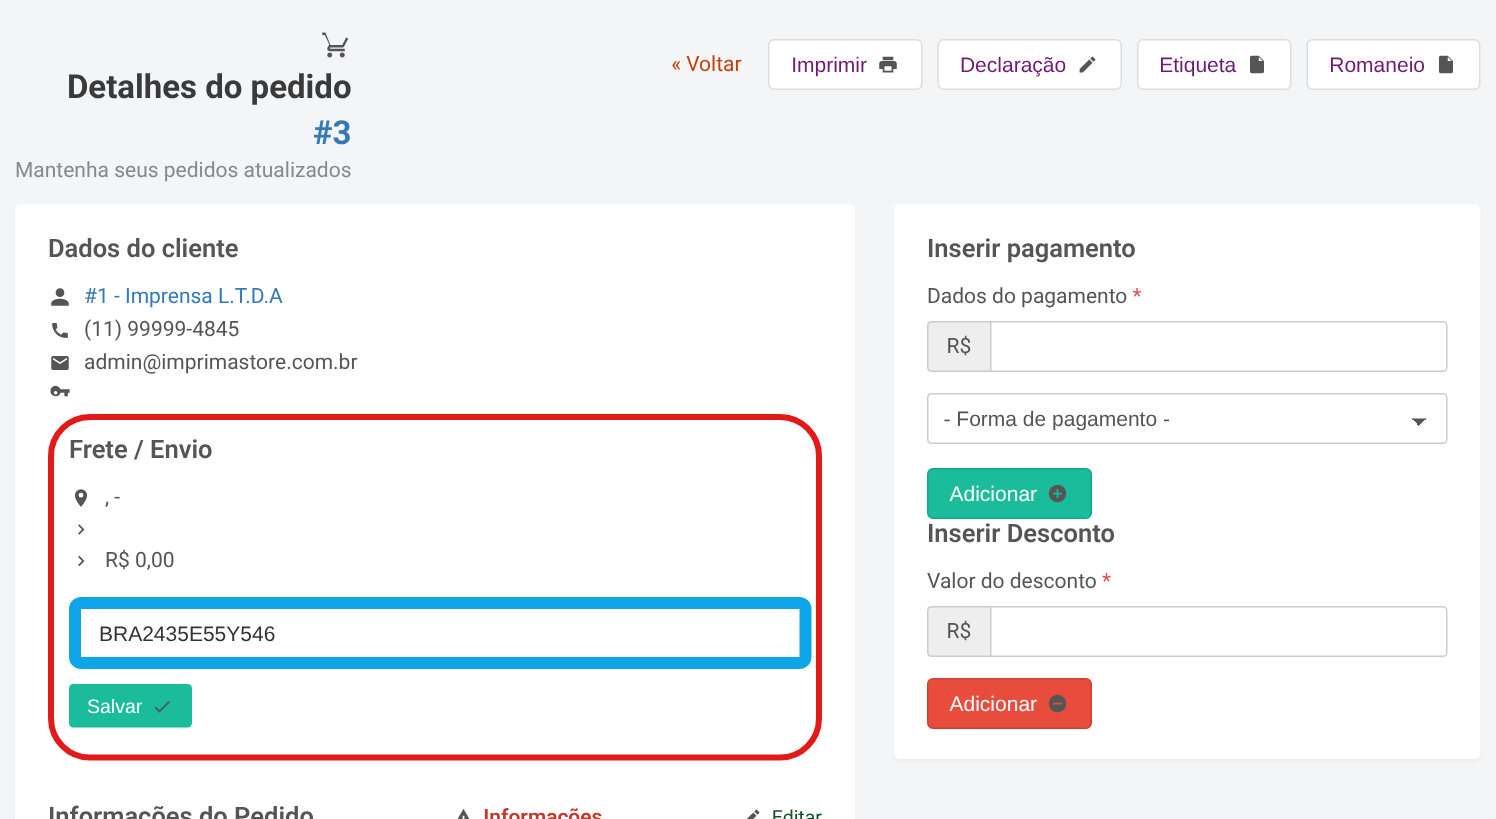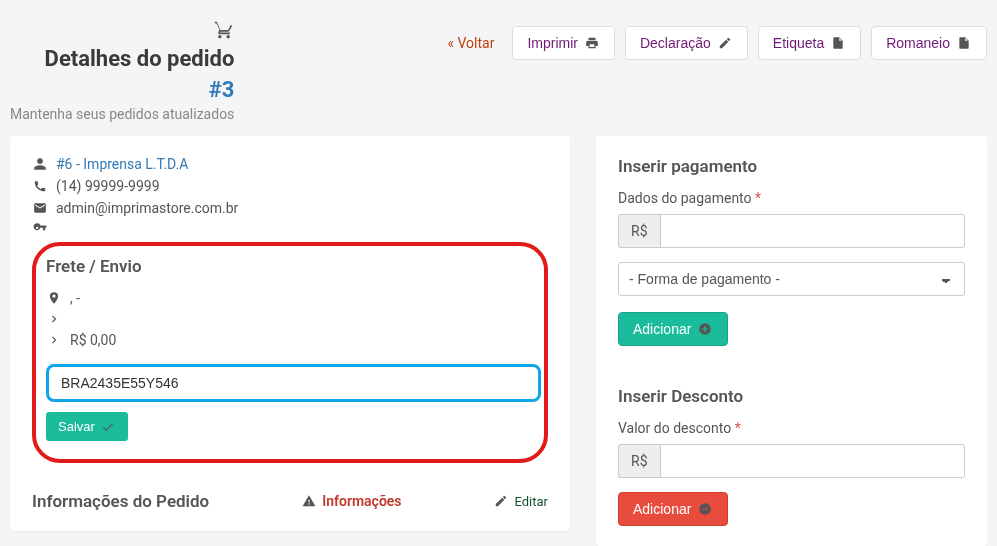--- a/index.html
+++ b/index.html
@@ -98,21 +98,21 @@
   
   .highlight-wrap {
     position: relative;
     border: 4px solid #e21a1a;
     border-radius: 28px;
     padding: 14px 3px 18px 10px;
   }
   .highlight-wrap h3 { margin-top: -4px; }
   .tracking-input {
     width: 100%;
-    border: 3px solid #0ea5e9;
+    border: 8px solid #0ea5e9;
     border-radius: 8px;
     padding: 8px 12px;
     font-size: 14px;
     margin-top: 10px;
     color: #333;
     outline: none;
   }
   .btn-save {
     margin-top: 10px;
     background: #1abc9c;
@@ -182,21 +182,21 @@
     font-size: 14px;
     background: #fff;
     color: #555;
     margin-bottom: 16px;
     appearance: none;
     background-image: linear-gradient(45deg, transparent 50%, #555 50%), linear-gradient(135deg, #555 50%, transparent 50%);
     background-position: calc(100% - 18px) 16px, calc(100% - 13px) 16px;
     background-size: 5px 5px, 5px 5px;
     background-repeat: no-repeat;
   }
-  .right-section + .right-section { margin-top: 40px; }
+  .right-section + .right-section { }
   svg { width: 14px; height: 14px; fill: currentColor; }
   .svg-lg { width: 20px; height: 20px; }
 </style>
 </head>
 <body>
 
 <div class="page-header">
   <div class="title-block">
     <h1>
       <span class="icon svg-lg">
@@ -243,35 +243,36 @@
           </svg>
         </span>
     </button>
   </div>
 </div>
 
 <div class="content">
 
   <div class="col-left">
     <div class="card">
+      <h3>Dados do cliente</h3>
       <div class="info-line">
         <span class="icon">
             <svg viewBox="0 0 24 24">
               <path d="M12 12c2.76 0 5-2.24 5-5s-2.24-5-5-5-5 2.24-5 5 2.24 5 5 5zm0 2c-3.33 0-10 1.67-10 5v3h20v-3c0-3.33-6.67-5-10-5z"></path>
             </svg>
           </span>
-        <a>#6 - Imprensa L.T.D.A</a>
+        <a>#1 - Imprensa L.T.D.A</a>
       </div>
       <div class="info-line">
         <span class="icon">
             <svg viewBox="0 0 24 24">
               <path d="M6.62 10.79a15.05 15.05 0 0 0 6.59 6.59l2.2-2.2a1 1 0 0 1 1.01-.24c1.12.37 2.33.57 3.58.57a1 1 0 0 1 1 1V20a1 1 0 0 1-1 1C10.07 21 3 13.93 3 5a1 1 0 0 1 1-1h3.49a1 1 0 0 1 1 1c0 1.25.2 2.46.57 3.58a1 1 0 0 1-.24 1.01l-2.2 2.2z"></path>
             </svg>
           </span>
-        <span>(14) 99999-9999</span>
+        <span>(11) 99999-4845</span>
       </div>
       <div class="info-line">
         <span class="icon">
             <svg viewBox="0 0 24 24">
               <path d="M20 4H4a2 2 0 0 0-2 2v12a2 2 0 0 0 2 2h16a2 2 0 0 0 2-2V6a2 2 0 0 0-2-2zm0 4-8 5-8-5V6l8 5 8-5v2z"></path>
             </svg>
           </span>
         <span>admin@imprimastore.com.br</span>
       </div>
       <div class="info-line">

